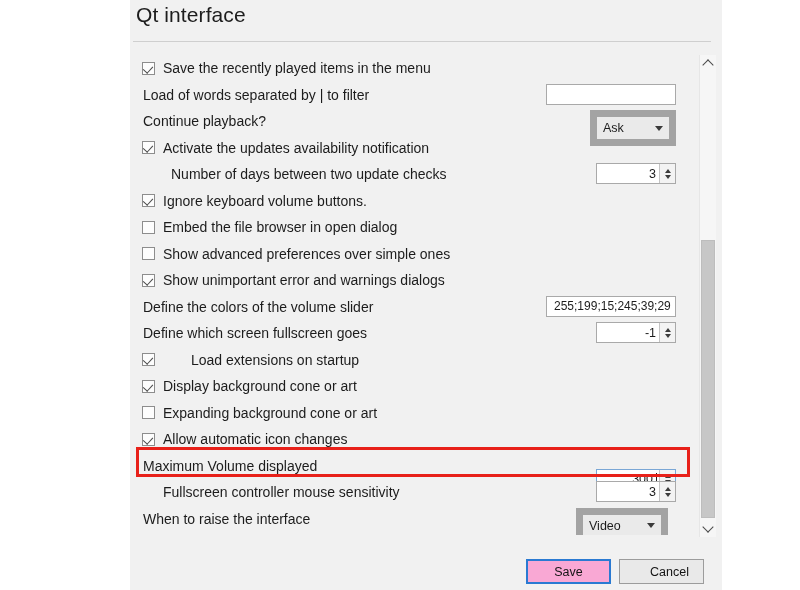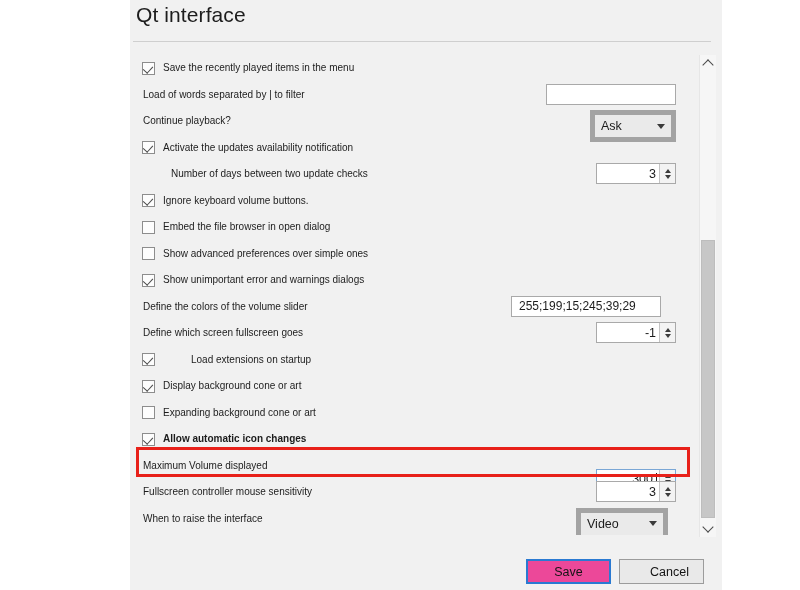--- a/index.html
+++ b/index.html
@@ -37,21 +37,21 @@
   }
   .rows{position:absolute;left:0;top:0;width:540px;}
 
   .row{
     position:relative;
     height:26.5px;
     display:flex;
     align-items:center;
   }
   .row .label{
-    font-size:10px;
+    font-size:14px;
     color:#1c1c1c;
     white-space:nowrap;
     line-height:1;
   }
   .row.checkrow .label{ margin-left:8px; }
 
   
   .cbox{
     width:13px;height:13px;
     box-sizing:border-box;
@@ -88,21 +88,21 @@
     color:#1c1c1c;
     padding:0 4px;
     overflow:hidden;
     white-space:nowrap;
   }
   .textfield.rtl{ justify-content:flex-start; }
 
   .combo{
     height:22px;
     background:#eaeaea;
-    border:5px solid #a3a3a3;
+    border:7px solid #a3a3a3;
     font-size:12.5px;
     color:#1c1c1c;
     padding:11px 6px;
     justify-content:space-between;
   }
   .combo .arrow{
     width:0;height:0;
     border-left:4.5px solid transparent;
     border-right:4.5px solid transparent;
     border-top:5px solid #3a3a3a;
@@ -173,21 +173,21 @@
     height:25px;
     box-sizing:border-box;
     background:#e9e9e9;
     border:1px solid #9c9c9c;
     font-size:12.5px;
     color:#141414;
     display:flex;align-items:center;justify-content:center;
   }
   .btn.primary{
     border:2px solid #2a7ad2;
-    background:#ec4899;
+    background:#f9a8d4;
   }
 
   
   .redbox{
     position:absolute;
     left:136px;top:447px;width:554px;height:30px;
     border:3px solid #e8211a;
     box-sizing:border-box;
     pointer-events:none;
   }
@@ -244,21 +244,21 @@
           <div class="row checkrow" style="height: 26.5px;">
             <div class="cbox"></div>
             <div class="label">Show advanced preferences over simple ones</div>
           </div>
           <div class="row checkrow" style="height: 26.5px;">
             <div class="cbox checked"></div>
             <div class="label">Show unimportant error and warnings dialogs</div>
           </div>
           <div class="row" style="height: 26.5px;">
             <div class="label">Define the colors of the volume slider</div>
-            <div class="ctl textfield rtl" style="right: 15px; width: 150px; top: 2px; padding-left: 7px;">255;199;15;245;39;29</div>
+            <div class="ctl textfield rtl" style="right: 0px; width: 130px; top: 2px; padding-left: 7px;">255;199;15;245;39;29</div>
           </div>
           <div class="row" style="height: 26.5px;">
             <div class="label">Define which screen fullscreen goes</div>
             <div class="ctl spin" style="right: 0px; width: 80px; top: 2px;">
               <span class="val">-1</span>
               <span class="btns">
                 <span class="up"></span>
                 <span class="dn"></span>
               </span>
             </div>
@@ -268,36 +268,36 @@
             <div class="label">Load extensions on startup</div>
           </div>
           <div class="row checkrow" style="height: 26.5px;">
             <div class="cbox checked"></div>
             <div class="label">Display background cone or art</div>
           </div>
           <div class="row checkrow" style="height: 26.5px;">
             <div class="cbox"></div>
             <div class="label">Expanding background cone or art</div>
           </div>
-          <div class="row checkrow" style="height: 26.5px; font-weight: bold;">
+          <div class="row checkrow" style="height: 26.5px;">
             <div class="cbox checked"></div>
             <div class="label">Allow automatic icon changes</div>
           </div>
           <div class="row" style="height: 26.5px;">
             <div class="label">Maximum Volume displayed</div>
             <div class="ctl spin focused" style="right: 0px; width: 80px; top: 16px;">
               <span class="val">300</span>
               <span class="caret"></span>
               <span class="btns">
                 <span class="up"></span>
                 <span class="dn"></span>
               </span>
             </div>
           </div>
-          <div class="row" style="height: 26.5px;">
+          <div class="row" style="height: 26.5px; margin-left: 20px;">
             <div class="label">Fullscreen controller mouse sensitivity</div>
             <div class="ctl spin" style="right: 0px; width: 80px; top: 2px;">
               <span class="val">3</span>
               <span class="btns">
                 <span class="up"></span>
                 <span class="dn"></span>
               </span>
             </div>
           </div>
           <div class="row" style="height: 26.5px;">

